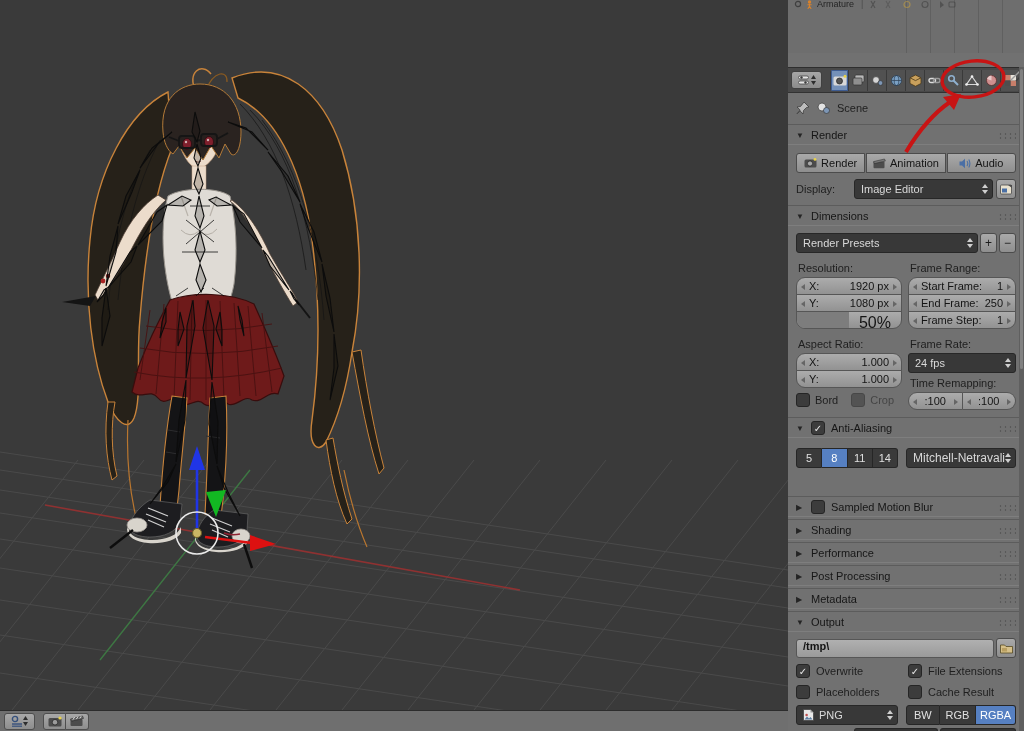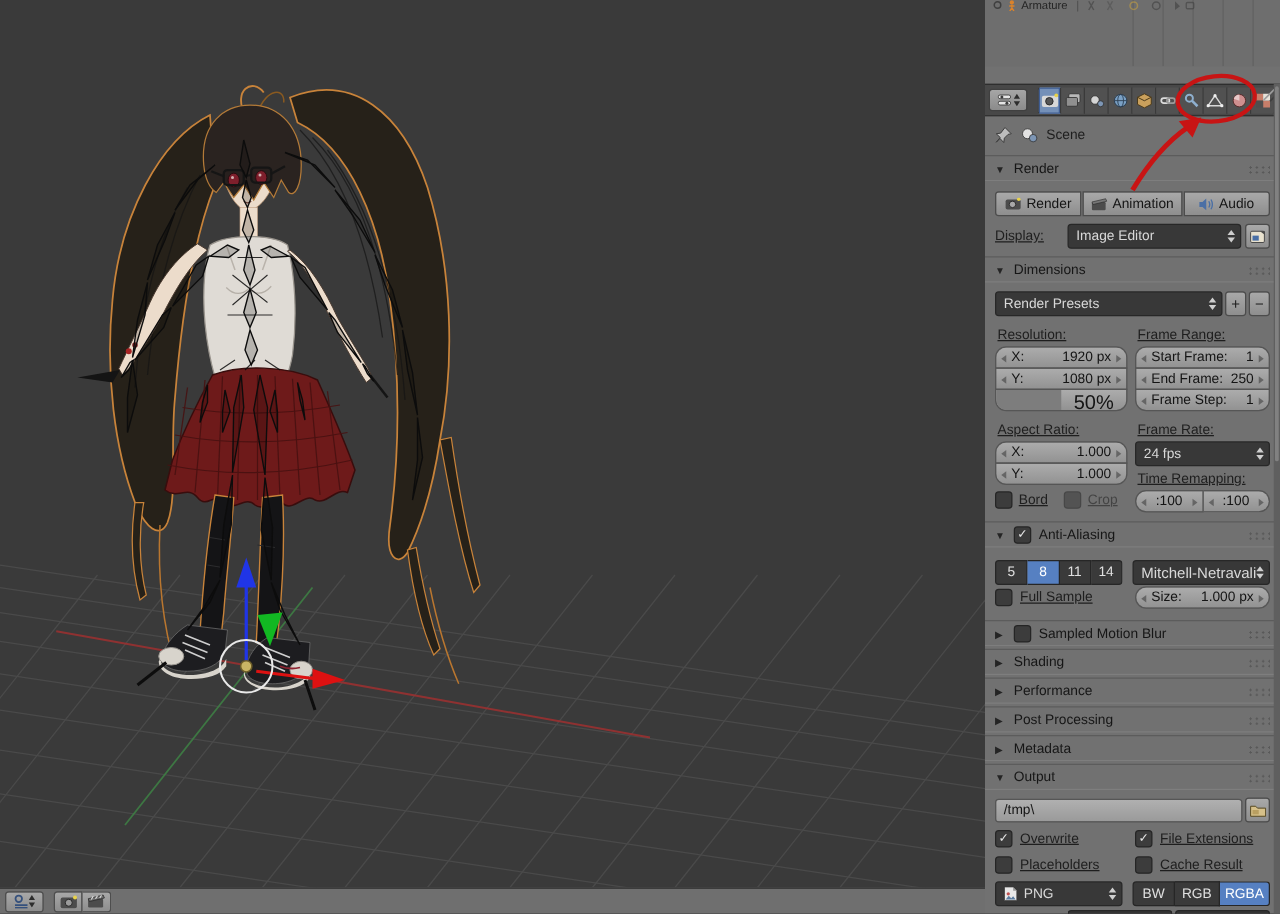--- a/index.html
+++ b/index.html
@@ -49,21 +49,21 @@
   .phead { position:absolute; left:0; width:236px; height:21px; border-top:1px solid #5c5c5c;
            box-shadow:0 -1px 0 #7e7e7e inset; display:flex; align-items:center; gap:6px;
            padding-left:8px; font-size:11px; color:#161616; }
   .phead .tri { font-size:8px; color:#242424; width:9px; }
   .grip { position:absolute; right:8px; top:7px; width:18px; height:7px;
           background-image:radial-gradient(#565656 1px, transparent 1.2px);
           background-size:5px 4px; opacity:.9; }
 
   
   .row { position:absolute; display:flex; align-items:center; }
-  .lbl { font-size:11px; color:#1e1e1e;text-decoration:underline; }
+  .lbl { font-size:11px; color:#1e1e1e; }
   .btn { height:20px; background:linear-gradient(#a9a9a9,#8e8e8e); border:1px solid #4c4c4c;
          border-radius:3px; color:#141414; font-size:11px; display:flex; align-items:center;
          justify-content:center; gap:4px; }
   .menu { height:20px; background:#383838; border:1px solid #272727; border-radius:3px;
           color:#d9d9d9; font-size:11px; display:flex; align-items:center; padding:0 6px;
           position:relative; }
   .menu .updn { position:absolute; right:4px; top:4px; }
   .updn i { display:block; width:0; height:0; border-left:3.5px solid transparent;
             border-right:3.5px solid transparent; }
   .updn i.up { border-bottom:4px solid #cfcfcf; margin-bottom:2px; }
@@ -87,22 +87,22 @@
         display:inline-flex; align-items:center; justify-content:center; color:#e8e8e8;
         font-size:10px; font-weight:bold; flex:0 0 auto; }
   .cb span { transform:translateY(-0.5px); }
   .seg { display:flex; }
   .seg .s { height:20px; background:#3a3a3a; border:1px solid #262626; border-left:none;
             color:#e0e0e0; font-size:11px; display:flex; align-items:center; justify-content:center; }
   .seg .s:first-child { border-left:1px solid #262626; border-radius:3px 0 0 3px; }
   .seg .s:last-child { border-radius:0 3px 3px 0; }
   .seg .s.sel { background:#5680c2; color:#fff; }
   .txtfield { height:19px; background:linear-gradient(#b0b0b0,#9a9a9a); border:1px solid #565656;
-              border-radius:3px; font-size:11px; color:#141414; display:flex; align-items:center;
-              padding:0 6px; }
+              border-radius:3px; font-size:11px; color:#141414; display:flex; 
+              padding:0 6px;font-weight:bold; }
   .minibtn { width:17px; height:20px; background:linear-gradient(#a9a9a9,#8e8e8e);
              border:1px solid #4c4c4c; border-radius:3px; display:flex; align-items:center;
              justify-content:center; font-size:12px; color:#1c1c1c; }
   .disabled { opacity:.55; }
   .vscroll { position:absolute; right:0; top:67px; width:5px; height:664px; background:#5f5f5f; }
   .vscroll .vthumb { position:absolute; left:1px; top:2px; width:3px; height:300px; background:#818181; border-radius:2px; }
   .sliver { position:absolute; height:4px; background:#343434; border:1px solid #262626;
             border-bottom:none; border-radius:3px 3px 0 0; }
 
   .annotation { position:absolute; left:0; top:0; width:236px; height:260px; pointer-events:none; z-index:50; }
@@ -597,28 +597,20 @@
         <div class="s" style="flex:1">14</div>
       </div>
       <div class="menu" style="margin-left:8px;flex:1;font-size:12px">
         <span>Mitchell-Netravali</span>
         <span class="updn">
             <i class="up"></i>
             <i class="dn"></i>
           </span>
       </div>
     </div>
-    <div class="row" style="top:471px;left:8px;width:220px">
-      <span class="cb"></span>
-      <span class="lbl" style="margin-left:6px">Full Sample</span>
-      <div class="num" style="position:absolute;left:112px;width:108px;border-radius:9px">
-        <span>Size:</span>
-          <span>1.000 px</span>
-      </div>
-    </div>
 
     <div class="phead" style="top:496px">
       <span class="tri">▶</span>
       <span class="cb"></span>
       <span>Sampled Motion Blur</span>
       <span class="grip"></span>
     </div>
     <div class="phead" style="top:519px">
       <span class="tri">▶</span>
       <span>Shading</span>

